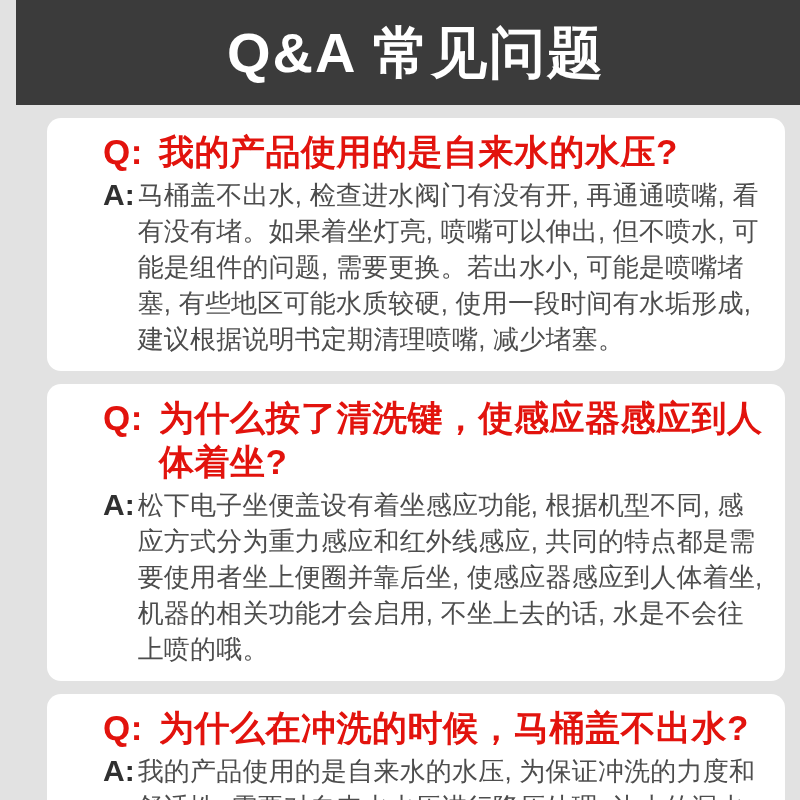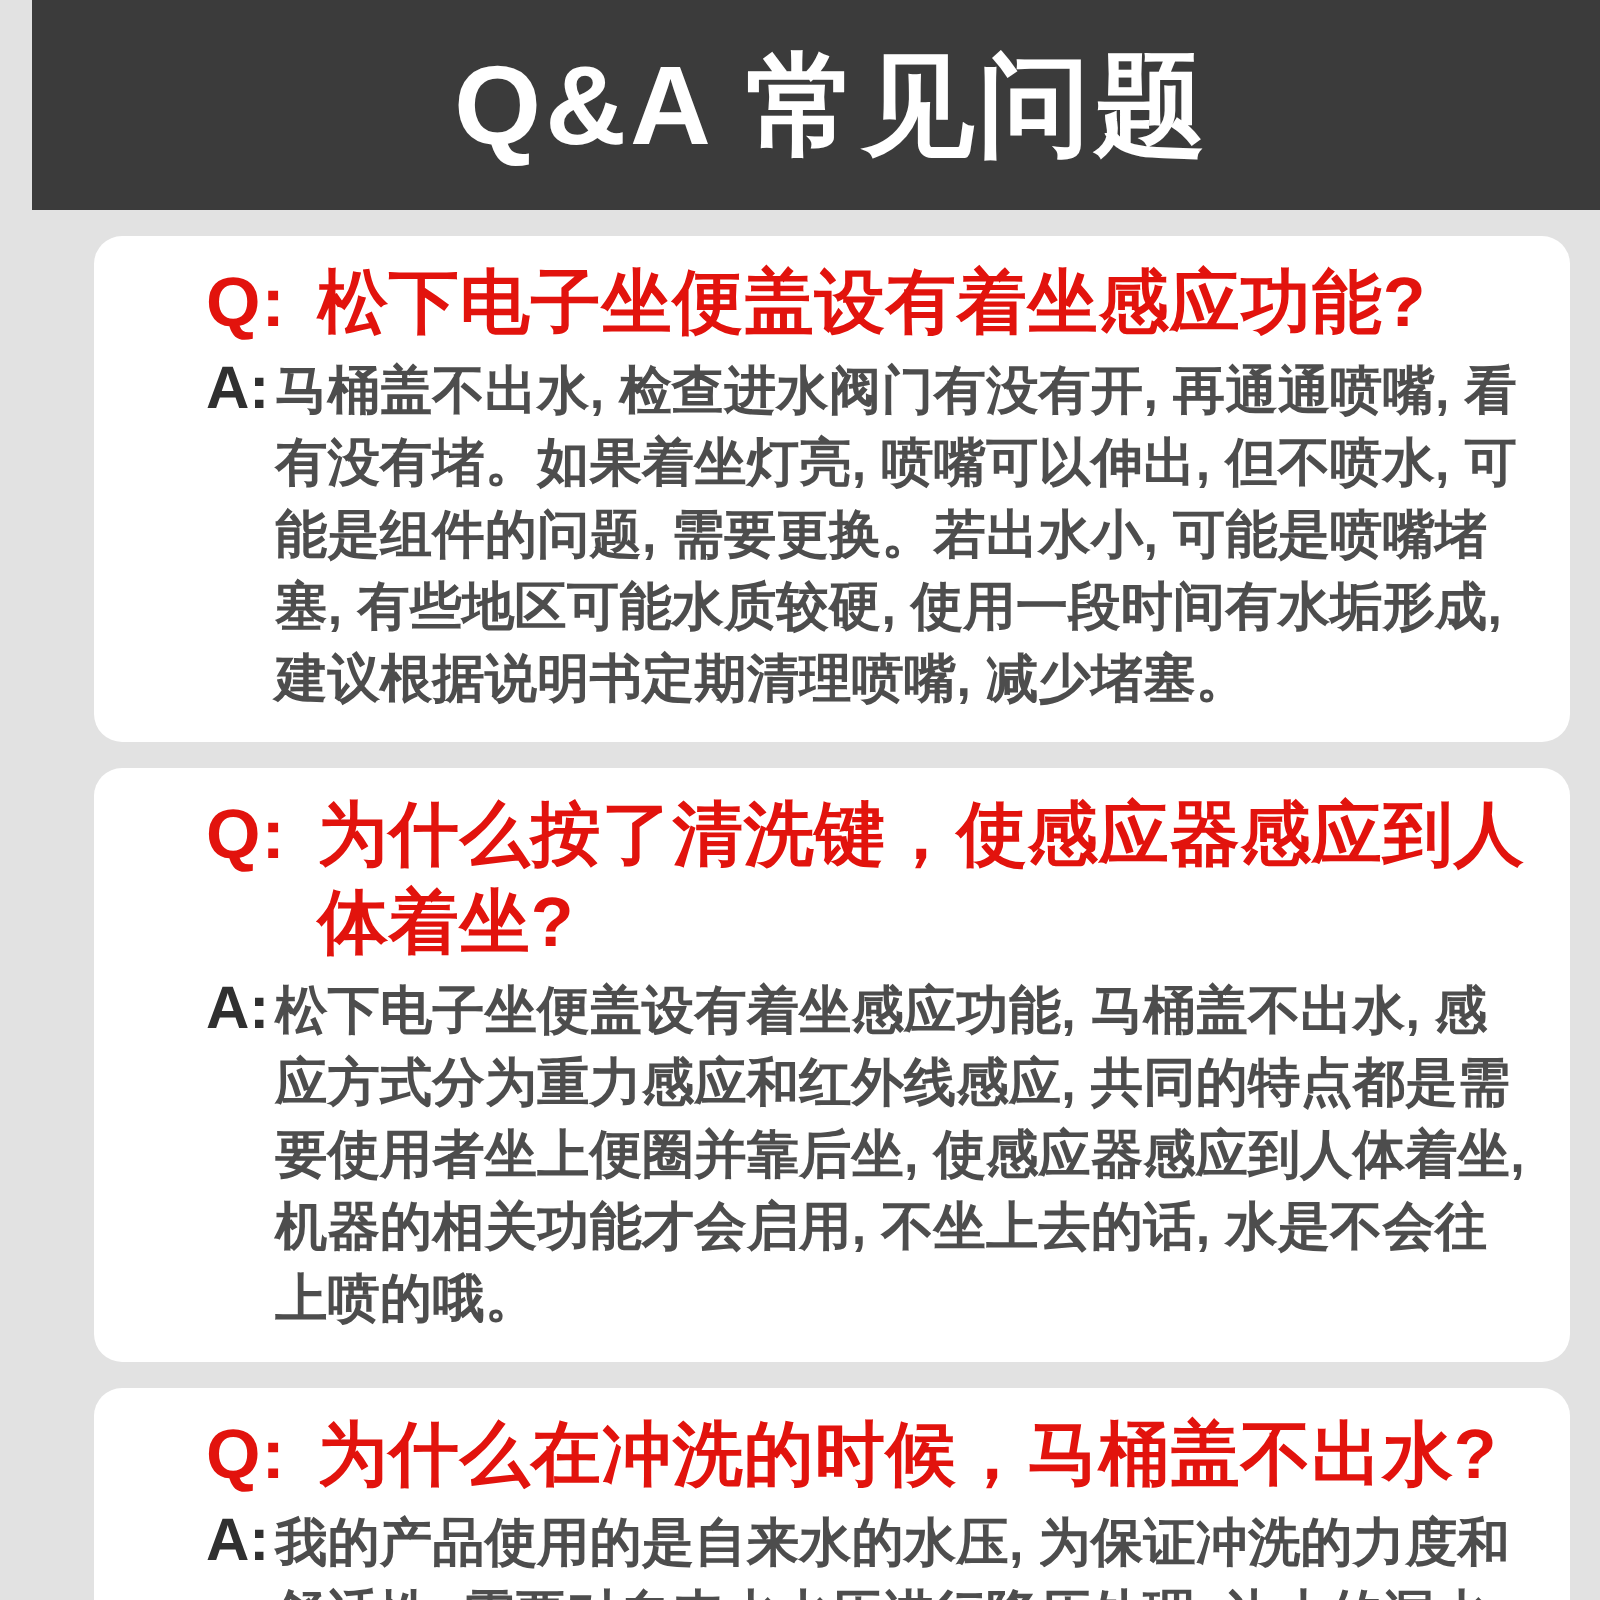--- a/index.html
+++ b/index.html
@@ -62,51 +62,50 @@
     line-height: 36px;
     padding-right: 3px;
   }
   .a-text {
     flex: 1 1 auto;
     font-size: 26px;
     color: #4d4d4d;
     line-height: 36px;
     margin: 0;
     letter-spacing: 0.2px;
-    font-weight: bold;
   }
 </style>
 </head>
 <body>
 
 <header class="banner">
   <h1 class="banner-title">Q&amp;A 常见问题</h1>
 </header>
 
 <main class="cards">
 
   <section class="card">
     <div class="q-row">
       <span class="q-label">Q:</span>
-      <span class="q-text">松下电子坐便盖设有着坐感应功能?</span>
+      <span class="q-text">我的产品使用的是自来水的水压?</span>
     </div>
     <div class="a-row">
       <span class="a-label">A:</span>
       <p class="a-text">马桶盖不出水, 检查进水阀门有没有开, 再通通喷嘴, 看有没有堵。如果着坐灯亮, 喷嘴可以伸出, 但不喷水, 可能是组件的问题, 需要更换。若出水小, 可能是喷嘴堵塞, 有些地区可能水质较硬, 使用一段时间有水垢形成, 建议根据说明书定期清理喷嘴, 减少堵塞。</p>
     </div>
   </section>
 
   <section class="card">
     <div class="q-row">
       <span class="q-label">Q:</span>
       <span class="q-text">为什么按了清洗键，使感应器感应到人体着坐?</span>
     </div>
     <div class="a-row">
       <span class="a-label">A:</span>
-      <p class="a-text">松下电子坐便盖设有着坐感应功能, 马桶盖不出水, 感应方式分为重力感应和红外线感应, 共同的特点都是需要使用者坐上便圈并靠后坐, 使感应器感应到人体着坐, 机器的相关功能才会启用, 不坐上去的话, 水是不会往上喷的哦。</p>
+      <p class="a-text">松下电子坐便盖设有着坐感应功能, 根据机型不同, 感应方式分为重力感应和红外线感应, 共同的特点都是需要使用者坐上便圈并靠后坐, 使感应器感应到人体着坐, 机器的相关功能才会启用, 不坐上去的话, 水是不会往上喷的哦。</p>
     </div>
   </section>
 
   <section class="card">
     <div class="q-row">
       <span class="q-label">Q:</span>
       <span class="q-text">为什么在冲洗的时候，马桶盖不出水?</span>
     </div>
     <div class="a-row">
       <span class="a-label">A:</span>

